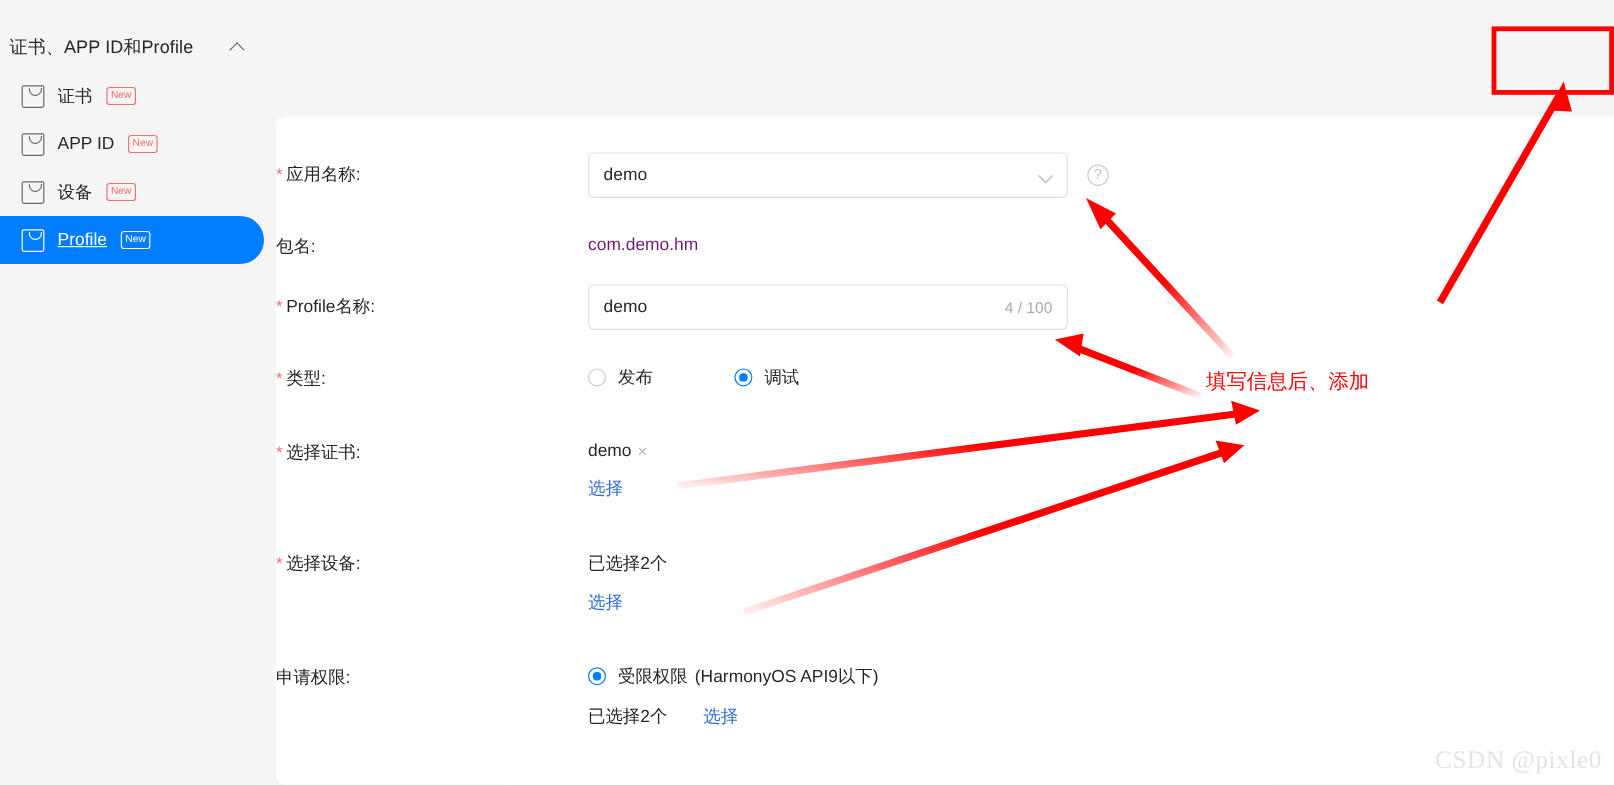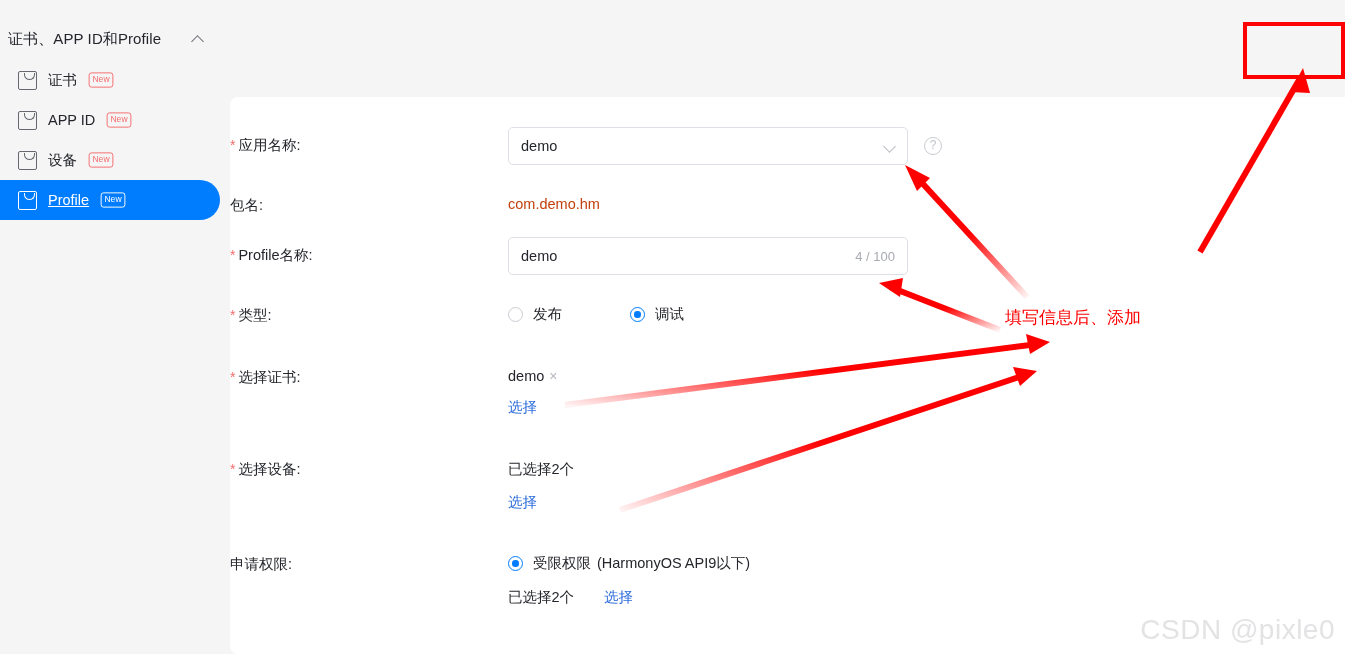--- a/index.html
+++ b/index.html
@@ -194,21 +194,20 @@
     padding-top: 9px;
     flex: 0 0 auto;
     white-space: nowrap;
   }
   .req-star {
     color: #f56c6c;
     margin-right: 3px;
     font-size: 14px;
   }
   .form-field {
-    margin-left: 18px;
     display: flex;
     align-items: flex-start;
   }
 
   .select-box {
     width: 400px; height: 38px;
     border: 1px solid #dcdfe6;
     border-radius: 5px;
     display: flex;
     align-items: center;
@@ -243,21 +242,21 @@
     text-align: center;
     margin-left: 16px;
     margin-top: 10px;
     cursor: pointer;
     flex: 0 0 auto;
     font-family: "Liberation Sans", sans-serif;
   }
 
   .static-text {
     font-size: 14.5px;
-    color: #c2410c;
+    color: #701a75;
     padding-top: 9px;
   }
 
   .input-box {
     width: 400px; height: 38px;
     border: 1px solid #dcdfe6;
     border-radius: 5px;
     display: flex;
     align-items: center;
     padding: 0 12px;
@@ -358,23 +357,23 @@
   .anno-box {
     position: absolute;
     left: 1243px; top: 22px;
     width: 102px; height: 57px;
     border: 4px solid #ff0000;
     box-sizing: border-box;
   }
   .watermark {
     position: absolute;
     right: 10px; bottom: 8px;
-    font-size: 28px;
+    font-size: 21px;
     color: #e3e3e5;
-    font-family: Liberation Sans, sans-serif;
+    font-family: Liberation Serif, serif;
     letter-spacing: 0.5px;
   }
 </style>
 </head>
 <body>
 
 <div class="sidebar">
   <div class="sidebar-header">
     <span class="sidebar-header-title">证书、APP ID和Profile</span>
     <span class="chevron-up"></span>

